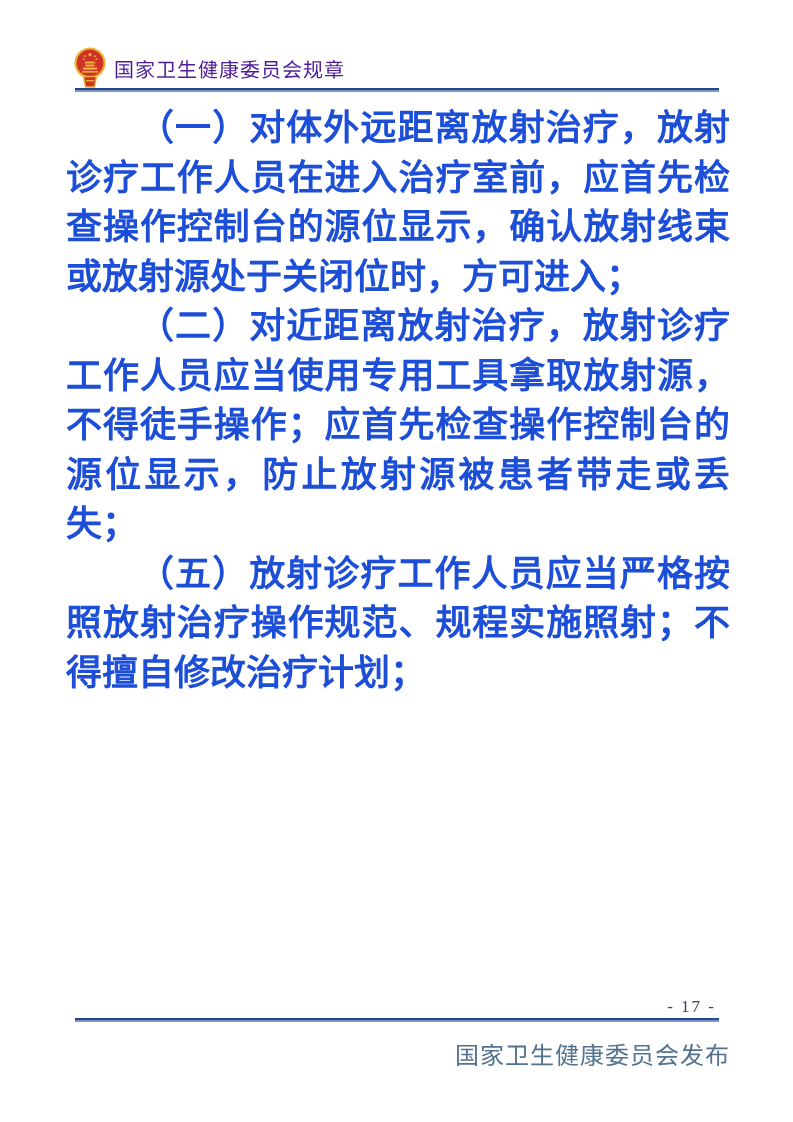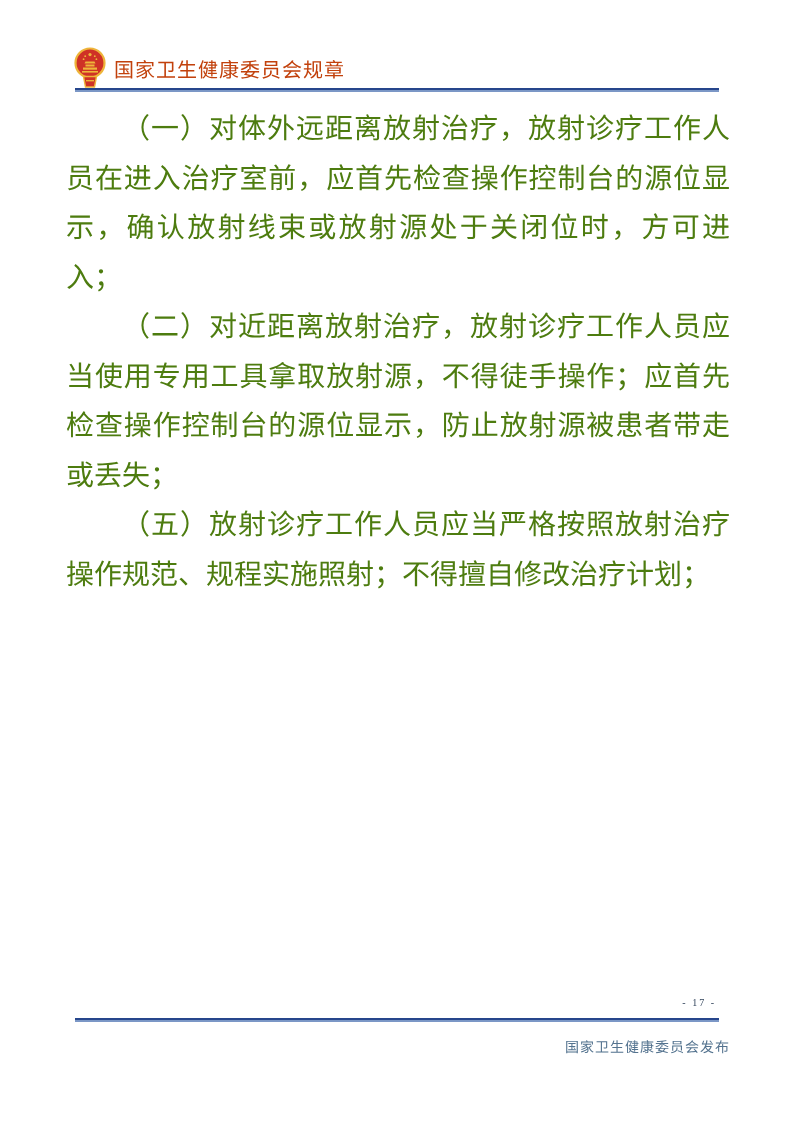--- a/index.html
+++ b/index.html
@@ -11,51 +11,52 @@
     font-family:"Liberation Serif","DejaVu Serif",serif;
   }
   
   .doc-header{
     position:absolute;top:47px;left:74px;right:64px;
     display:flex;align-items:center;gap:8px;
   }
   .emblem{width:32px;height:42px;display:inline-block;flex:0 0 auto;}
   .doc-header-title{
     font-size:20px;
-    color:#c2410c;
+    color:#4c1d95;
     letter-spacing:1px;
     white-space:nowrap;
     font-weight:500;
   }
   .rule{
     position:absolute;left:75px;width:644px;height:4px;
     background:linear-gradient(#26468c 55%, #7b97c6 55%);
   }
   .header-rule{top:88px;}
   
   .doc-body{
     position:absolute;
     top:104px;left:66px;width:664px;
-    font-size:28px;
+    font-size:36px;
     line-height:49.5px;
-    color:#4d7c0f;
+    color:#1d4ed8;
     text-align:justify;
     text-justify:inter-ideograph;
+    font-weight:bold;
   }
   .para{margin:0;text-indent:2em;word-break:break-all;}
   
   .page-number{
     position:absolute;top:997px;right:77px;
-    font-size:10px;color:#33455c;letter-spacing:2px;
+    font-size:17px;color:#33455c;letter-spacing:2px;
     font-family:"Liberation Serif","DejaVu Serif",serif;
   }
   .footer-rule{top:1018px;}
   .publisher{
     position:absolute;top:1036px;right:63px;
-    font-size:14px;color:#54738f;letter-spacing:1px;
+    font-size:24px;color:#54738f;letter-spacing:1px;
     white-space:nowrap;
   }
 </style>
 </head>
 <body>
 
 <div class="page">
 
   <header class="doc-header">
     <span class="emblem">

